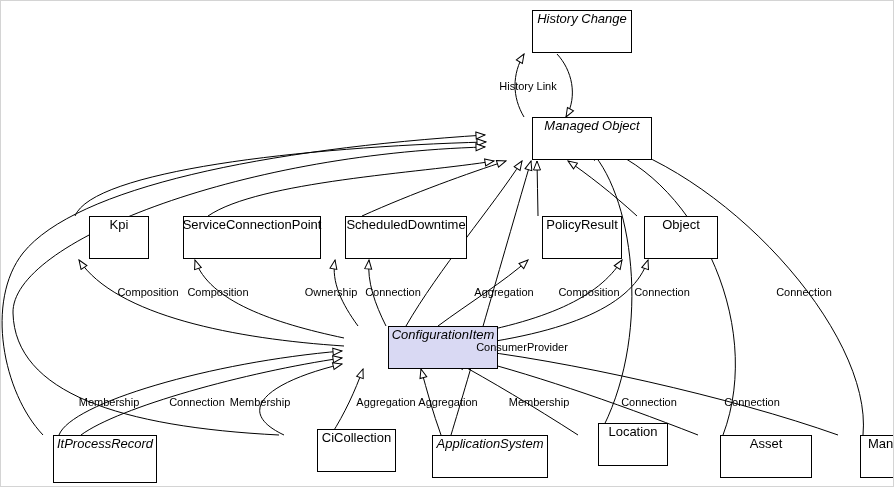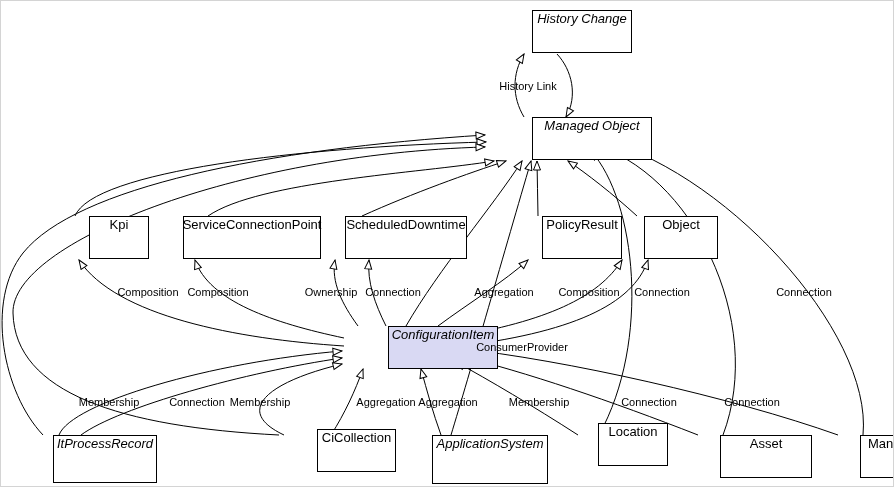--- a/index.html
+++ b/index.html
@@ -107,21 +107,21 @@
   <div class="node abstract highlight" style="left:343px;top:325px;width:110px;height:43px">
     <span>ConfigurationItem</span>
   </div>
 
   <div class="node abstract" style="left:8px;top:434px;width:104px;height:48px">
     <span>ItProcessRecord</span>
   </div>
   <div class="node" style="left:272px;top:428px;width:79px;height:43px">
     <span>CiCollection</span>
   </div>
-  <div class="node abstract" style="left:387px;top:434px;width:116px;height:49px">
+  <div class="node abstract" style="left:387px;top:434px;width:116px;height:43px">
     <span>ApplicationSystem</span>
   </div>
   <div class="node" style="left:553px;top:422px;width:70px;height:43px">
     <span>Location</span>
   </div>
   <div class="node" style="left:675px;top:434px;width:92px;height:43px">
     <span>Asset</span>
   </div>
   <div class="node" style="left:815px;top:434px;width:70px;height:43px">
     <span>Managed</span>

